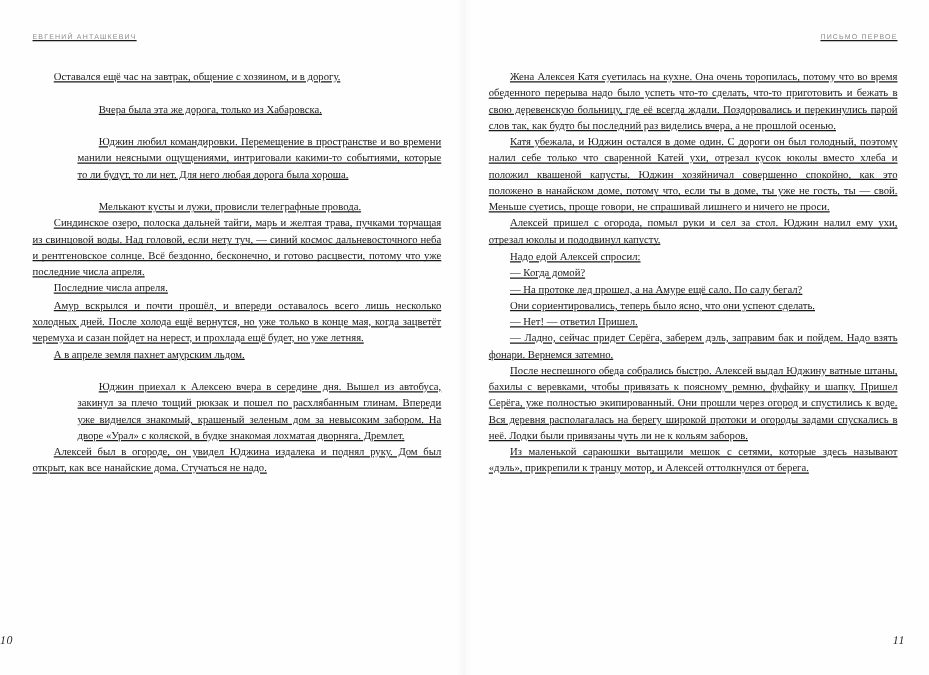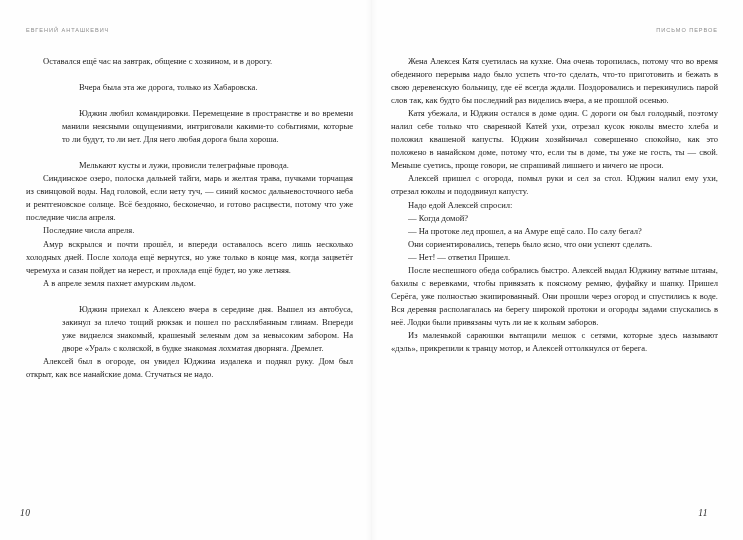--- a/index.html
+++ b/index.html
@@ -15,20 +15,21 @@
     overflow: hidden;
   }
 
   .spread {
     position: relative;
     width: 743px;
     height: 540px;
     background: #fefefe;
     display: flex;
     box-sizing: border-box;
+    text-decoration: underline;
   }
 
   
   .gutter {
     position: absolute;
     left: 365px;
     top: 0;
     width: 13px;
     height: 540px;
     background: linear-gradient(to right,
@@ -83,22 +84,22 @@
 
   .folio {
     position: absolute;
     bottom: 22px;
     font-family: "Liberation Serif", "DejaVu Serif", serif;
     font-style: italic;
     font-size: 9.5px;
     color: #2b2b2b;
     letter-spacing: 0.5px;
   }
-  .folio-left  { left: 20px; }
-  .folio-right { right: 34px; }
+  .folio-left  { left: 0; }
+  .folio-right { right: 18px; }
 </style>
 </head>
 <body>
 
 <div class="spread">
 
   <div class="page page-left">
     <div class="running-head">ЕВГЕНИЙ АНТАШКЕВИЧ</div>
     <div class="body-text">
         <p>Оставался ещё час на завтрак, общение с хозяином, и в дорогу.</p>
@@ -121,19 +122,20 @@
     <div class="running-head right">ПИСЬМО ПЕРВОЕ</div>
     <div class="body-text">
         <p>Жена Алексея Катя суетилась на кухне. Она очень торопилась, потому что во время обеденного перерыва надо было успеть что-то сделать, что-то приготовить и бежать в свою деревенскую больницу, где её всегда ждали. Поздоровались и перекинулись парой слов так, как будто бы последний раз виделись вчера, а не прошлой осенью.</p>
         <p>Катя убежала, и Юджин остался в доме один. С дороги он был голодный, поэтому налил себе только что сваренной Катей ухи, отрезал кусок юколы вместо хлеба и положил квашеной капусты. Юджин хозяйничал совершенно спокойно, как это положено в нанайском доме, потому что, если ты в доме, ты уже не гость, ты — свой. Меньше суетись, проще говори, не спрашивай лишнего и ничего не проси.</p>
         <p>Алексей пришел с огорода, помыл руки и сел за стол. Юджин налил ему ухи, отрезал юколы и пододвинул капусту.</p>
         <p>Надо едой Алексей спросил:</p>
         <p>— Когда домой?</p>
         <p>— На протоке лед прошел, а на Амуре ещё сало. По салу бегал?</p>
         <p>Они сориентировались, теперь было ясно, что они успеют сделать.</p>
         <p>— Нет! — ответил Пришел.</p>
+        <p>— Ладно, сейчас придет Серёга, заберем дэль, заправим бак и пойдем. Надо взять фонари. Вернемся затемно.</p>
         <p>После неспешного обеда собрались быстро. Алексей выдал Юджину ватные штаны, бахилы с веревками, чтобы привязать к поясному ремню, фуфайку и шапку. Пришел Серёга, уже полностью экипированный. Они прошли через огород и спустились к воде. Вся деревня располагалась на берегу широкой протоки и огороды задами спускались в неё. Лодки были привязаны чуть ли не к кольям заборов.</p>
         <p>Из маленькой сараюшки вытащили мешок с сетями, которые здесь называют «дэль», прикрепили к транцу мотор, и Алексей оттолкнулся от берега.</p>
       </div>
     <div class="folio folio-right">11</div>
   </div>
 
 </div>
 
 </body></html>

